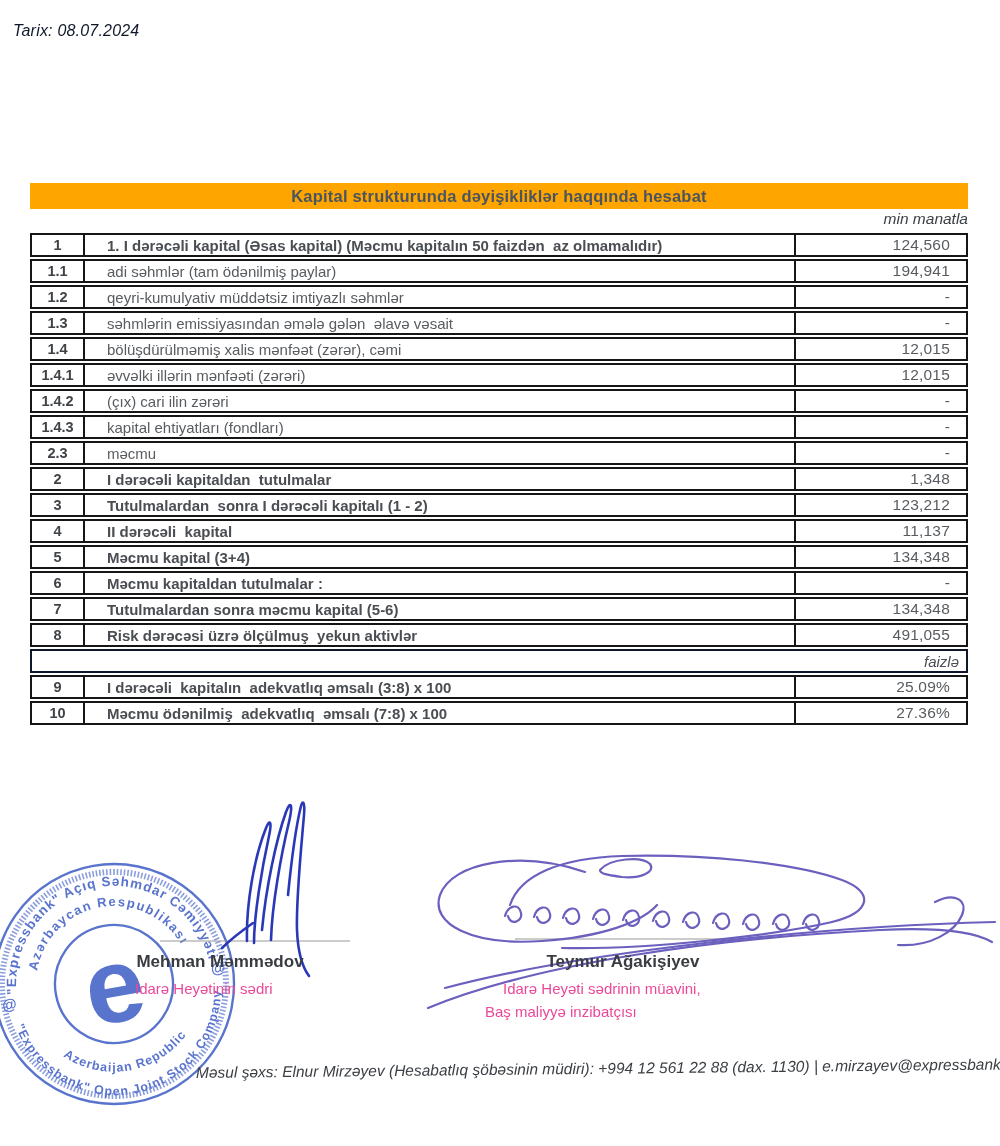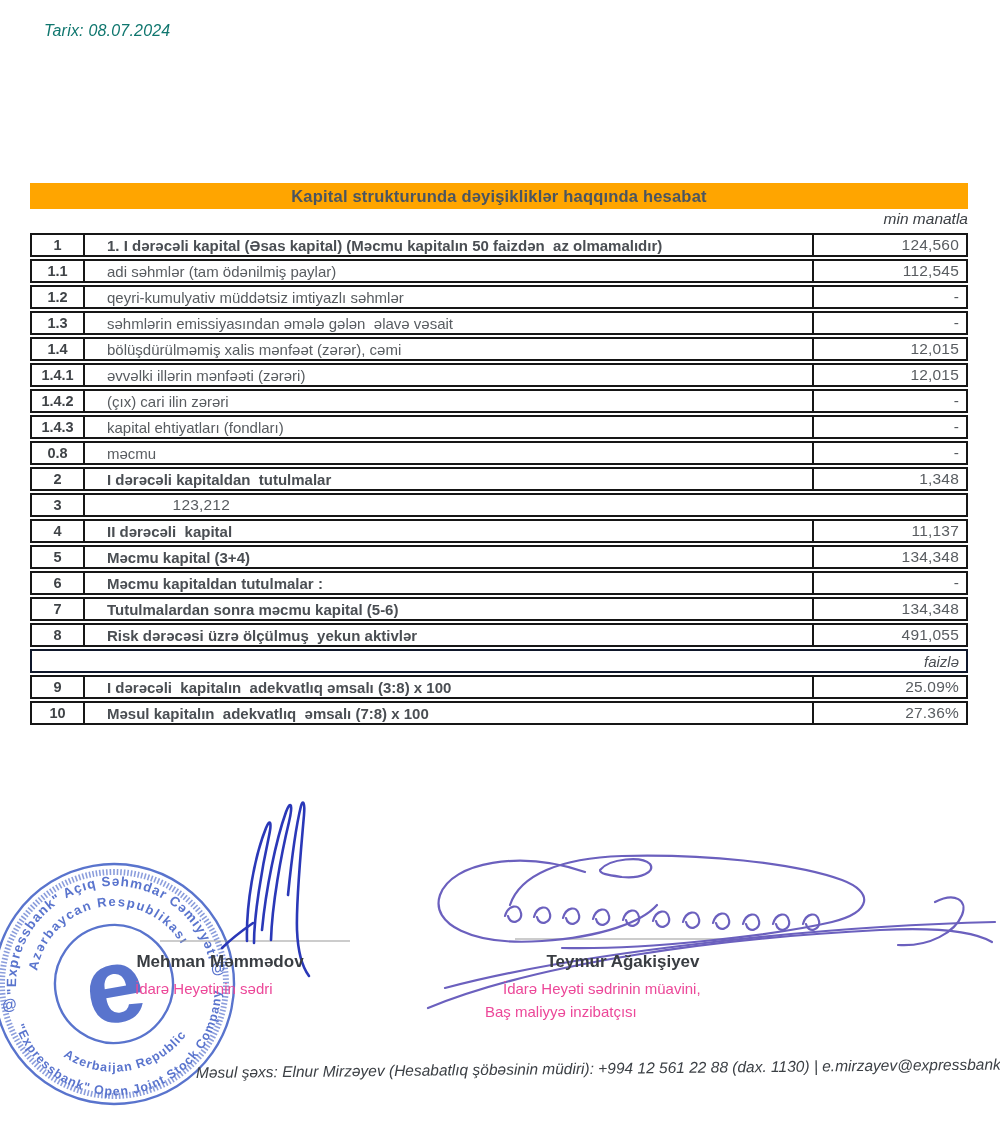--- a/index.html
+++ b/index.html
@@ -1,22 +1,22 @@
 <!DOCTYPE html>
 <html><head>
 <meta charset="utf-8">
 <style>
   html,body{margin:0;padding:0;}
   body{
     width:1000px;height:1146px;position:relative;overflow:hidden;
     background:#ffffff;font-family:"Liberation Sans",sans-serif;
   }
   .date-label{
-    position:absolute;left:44px;top:22px;
-    font-style:italic;font-size:16px;color:#0f766e;letter-spacing:.2px;
+    position:absolute;left:13px;top:22px;
+    font-style:italic;font-size:16px;color:#0f172a;letter-spacing:.2px;
   }
   .title-bar{
     position:absolute;left:30px;top:183px;width:938px;height:26px;
     display:flex;align-items:center;justify-content:center;
   }
   .title-bar .title-text{
     font-weight:bold;font-size:16.5px;letter-spacing:.2px;
   }
   .unit-note{
     position:absolute;left:30px;top:210px;width:938px;
@@ -34,21 +34,21 @@
     font-weight:bold;font-size:14.5px;color:#3f4347;
     border-right:2px solid #161616;
   }
   .c-desc{
     flex:1 1 auto;display:flex;align-items:center;padding:0 22px;
     font-size:15px;color:#585c60;border-right:2px solid #161616;
     white-space:pre;overflow:hidden;
   }
   .c-val{
     flex:0 0 138px;display:flex;align-items:center;justify-content:flex-end;
-    padding:0 7px;font-size:15.5px;color:#585c60;letter-spacing:.2px;
+    padding:0 16px;font-size:15.5px;color:#585c60;letter-spacing:.2px;
   }
   .trow.bold .c-desc{font-weight:bold;color:#4a4e53;}
   .note-row{
     display:flex;align-items:center;justify-content:flex-end;
     border:2px solid #0f172a;margin-bottom:2px;height:20px;
     padding:0 7px;font-style:italic;font-size:15px;color:#4a4e53;background:#fff;
   }
   .sig-name{
     position:absolute;z-index:3;font-weight:bold;font-size:17px;color:#393d42;
     text-align:center;
@@ -83,21 +83,21 @@
 <div class="cap-table">
   <div>
       <div class="trow bold">
     <div class="c-num">1</div>
     <div class="c-desc">1. I dərəcəli kapital (Əsas kapital) (Məcmu kapitalın 50 faizdən  az olmamalıdır)</div>
     <div class="c-val">124,560</div>
   </div>
       <div class="trow">
     <div class="c-num">1.1</div>
     <div class="c-desc">adi səhmlər (tam ödənilmiş paylar)</div>
-    <div class="c-val">112,545</div>
+    <div class="c-val">194,941</div>
   </div>
       <div class="trow">
     <div class="c-num">1.2</div>
     <div class="c-desc">qeyri-kumulyativ müddətsiz imtiyazlı səhmlər</div>
     <div class="c-val">-</div>
   </div>
       <div class="trow">
     <div class="c-num">1.3</div>
     <div class="c-desc">səhmlərin emissiyasından əmələ gələn  əlavə vəsait</div>
     <div class="c-val">-</div>
@@ -116,31 +116,32 @@
     <div class="c-num">1.4.2</div>
     <div class="c-desc">(çıx) cari ilin zərəri</div>
     <div class="c-val">-</div>
   </div>
       <div class="trow">
     <div class="c-num">1.4.3</div>
     <div class="c-desc">kapital ehtiyatları (fondları)</div>
     <div class="c-val">-</div>
   </div>
       <div class="trow">
-    <div class="c-num">0.8</div>
+    <div class="c-num">2.3</div>
     <div class="c-desc">məcmu</div>
     <div class="c-val">-</div>
   </div>
       <div class="trow bold">
     <div class="c-num">2</div>
     <div class="c-desc">I dərəcəli kapitaldan  tutulmalar</div>
     <div class="c-val">1,348</div>
   </div>
       <div class="trow bold">
     <div class="c-num">3</div>
+    <div class="c-desc">Tutulmalardan  sonra I dərəcəli kapitalı (1 - 2)</div>
     <div class="c-val">123,212</div>
   </div>
       <div class="trow bold">
     <div class="c-num">4</div>
     <div class="c-desc">II dərəcəli  kapital</div>
     <div class="c-val">11,137</div>
   </div>
       <div class="trow bold">
     <div class="c-num">5</div>
     <div class="c-desc">Məcmu kapital (3+4)</div>
@@ -164,21 +165,21 @@
       <div class="note-row">
     <span>faizlə</span>
   </div>
       <div class="trow bold">
     <div class="c-num">9</div>
     <div class="c-desc">I dərəcəli  kapitalın  adekvatlıq əmsalı (3:8) x 100</div>
     <div class="c-val">25.09%</div>
   </div>
       <div class="trow bold">
     <div class="c-num">10</div>
-    <div class="c-desc">Məsul kapitalın  adekvatlıq  əmsalı (7:8) x 100</div>
+    <div class="c-desc">Məcmu ödənilmiş  adekvatlıq  əmsalı (7:8) x 100</div>
     <div class="c-val">27.36%</div>
   </div>
     </div>
 </div>
 
 <svg class="sig-overlay" width="1000" height="260" viewBox="0 780 1000 260" xmlns="http://www.w3.org/2000/svg">
 
   <line x1="160" y1="941" x2="350" y2="941" stroke="#9a9a9a" stroke-width="1.2"></line>
 
   <line x1="515" y1="939" x2="738" y2="939" stroke="#9a9a9a" stroke-width="1.2"></line>

